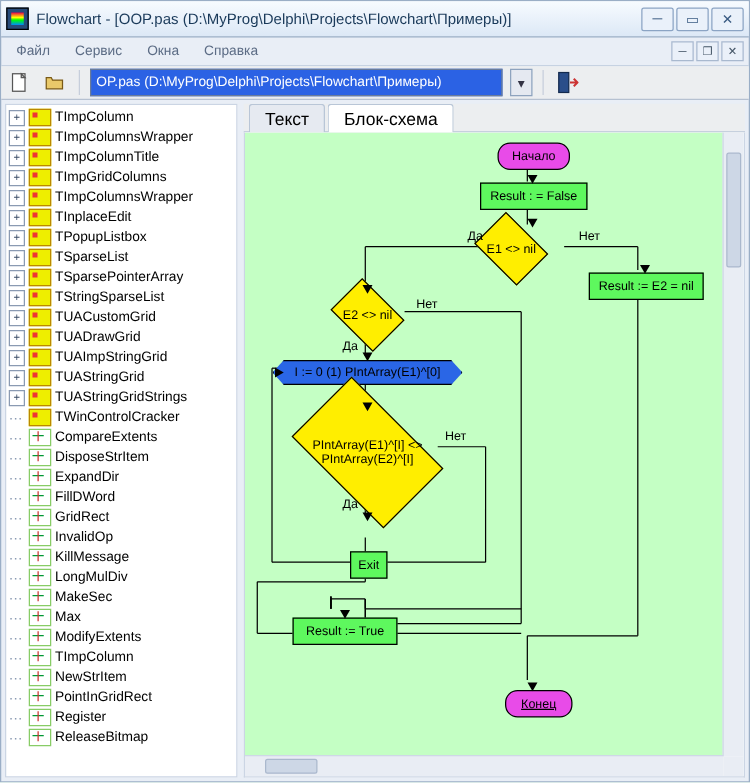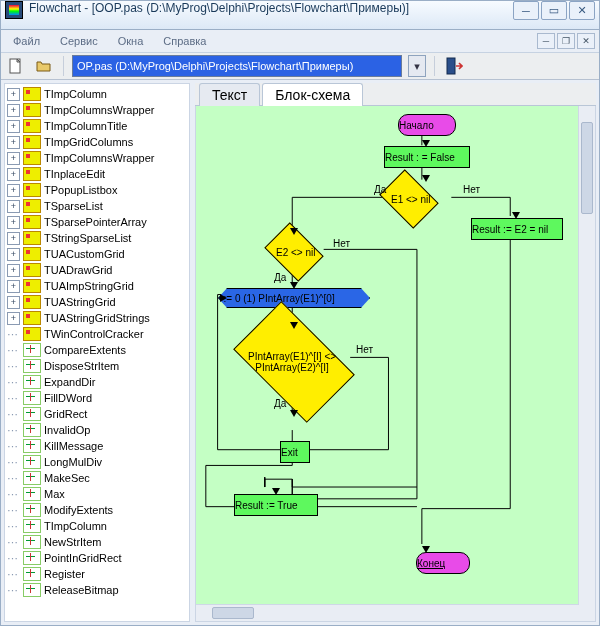--- a/index.html
+++ b/index.html
@@ -1,17 +1,17 @@
 <!DOCTYPE html>
 <html><head>
 <meta charset="utf-8">
 <style>
   html,body{margin:0;padding:0;font-family:Tahoma,Verdana,sans-serif;font-size:11px;background:#fff;color:#000;}
   .outer{border:1px solid #9aaec6;width:598px;height:624px;background:#e9eef6;position:relative;display:flex;flex-direction:column;}
-  .titlebar{height:28px;background:linear-gradient(#f7fbff,#dce8f6);border-bottom:1px solid #9aaec6;display:flex;padding:0 4px;}
+  .titlebar{height:28px;background:linear-gradient(#f7fbff,#dce8f6);border-bottom:1px solid #9aaec6;display:flex;align-items:center;padding:0 4px;}
   .titlebar .appicon{width:16px;height:16px;background:#274b7a;border:1px solid #000;position:relative;margin-right:6px;}
   .titlebar .appicon::after{content:"";position:absolute;inset:3px;background:linear-gradient(#e04,#ff0 40%,#0f0 60%,#08f);}
   .titlebar .title{flex:1;color:#1a3a5a;font-size:12px;white-space:nowrap;overflow:hidden;}
   .winbtns{display:flex;gap:2px;}
   .winbtn{width:24px;height:17px;border:1px solid #8ba4c4;background:#eaf1fa;border-radius:2px;display:flex;align-items:center;justify-content:center;color:#3a5b82;font-size:11px;cursor:pointer;}
   .menubar{height:22px;display:flex;align-items:center;padding:0 2px;border-bottom:1px solid #c6d2e2;}
   .menubar .menu{padding:2px 10px;color:#5c6c85;cursor:pointer;}
   .toolbar{height:26px;background:#eceef0;border-bottom:1px solid #b6c1d1;display:flex;align-items:center;padding:0 4px;gap:6px;}
   .tbtn{width:20px;height:20px;border:1px solid transparent;display:flex;align-items:center;justify-content:center;cursor:pointer;}
   .sep{width:1px;height:20px;background:#c6cedb;margin:0 2px;}
@@ -40,21 +40,21 @@
   .tab.active{background:#fff;text-align:center;}
   .canvaswrap{flex:1;background:#fff;border:1px solid #cbd5e4;border-top:none;position:relative;overflow:hidden;}
   .canvas{position:absolute;inset:0 16px 16px 0;background:#c4ffc4;overflow:hidden;}
   .vsb{position:absolute;top:0;right:0;bottom:16px;width:16px;background:#e9edf4;border-left:1px solid #cfd8e6;}
   .vsb .thumb{position:absolute;left:2px;right:2px;top:16px;height:90px;background:#cdd7e6;border:1px solid #aab8cd;border-radius:2px;}
   .hsb{position:absolute;left:0;right:16px;bottom:0;height:16px;background:#e9edf4;border-top:1px solid #cfd8e6;}
   .hsb .thumb{position:absolute;top:2px;bottom:2px;left:16px;width:40px;background:#cdd7e6;border:1px solid #aab8cd;border-radius:2px;}
   .corner{position:absolute;right:0;bottom:0;width:16px;height:16px;background:#e9edf4;}
 
   
-  .node{position:absolute;font-size:10px;display:flex;align-items:center;text-align:center;border:1px solid #000;}
+  .node{position:absolute;font-size:10px;display:flex;align-items:center;justify-content:center;text-align:center;border:1px solid #000;}
   .terminator{background:#e84be8;border-radius:10px;height:20px;}
   .process{background:#5ef85e;height:20px;}
   .diamond{background:transparent;border:none;}
   .diamond .shape{position:absolute;inset:0;background:#ffee00;border:1px solid #000;transform:rotate(45deg);}
   .diamond .dtext{position:relative;z-index:1;padding:0 6px;white-space:pre;line-height:11px;}
   .hex{background:#2a66e6;color:#000;height:20px;clip-path:polygon(6% 0,94% 0,100% 50%,94% 100%,6% 100%,0 50%);border:none;outline:1px solid #000;outline-offset:-1px;}
   .edge-label{position:absolute;font-size:10px;color:#000;}
   .arrow{position:absolute;width:0;height:0;}
   .arrow.down{border-left:4px solid transparent;border-right:4px solid transparent;border-top:7px solid #000;}
   .arrow.right{border-top:4px solid transparent;border-bottom:4px solid transparent;border-left:7px solid #000;}
@@ -400,21 +400,21 @@
           <div class="edge-label" style="left:78px;top:292px;">Да</div>
 
           <div class="node process" style="left:84px;top:310px;width:28px;margin-top:25px;">
             <span>Exit</span>
           </div>
 
           <div class="node process" style="left:38px;top:388px;width:82px;">
             <span>Result := True</span>
           </div>
 
-          <div class="node terminator" style="left:220px;top:446px;width:52px;text-decoration:underline;">
+          <div class="node terminator" style="left:208px;top:446px;width:52px;text-decoration:underline;">
             <span>Конец</span>
           </div>
 
           <div class="arrow down" style="left:226px;top:34px;"></div>
           <div class="arrow down" style="left:226px;top:69px;"></div>
           <div class="arrow down" style="left:316px;top:106px;"></div>
           <div class="arrow down" style="left:94px;top:122px;"></div>
           <div class="arrow down" style="left:94px;top:176px;"></div>
           <div class="arrow down" style="left:94px;top:216px;"></div>
           <div class="arrow down" style="left:94px;top:304px;"></div>

